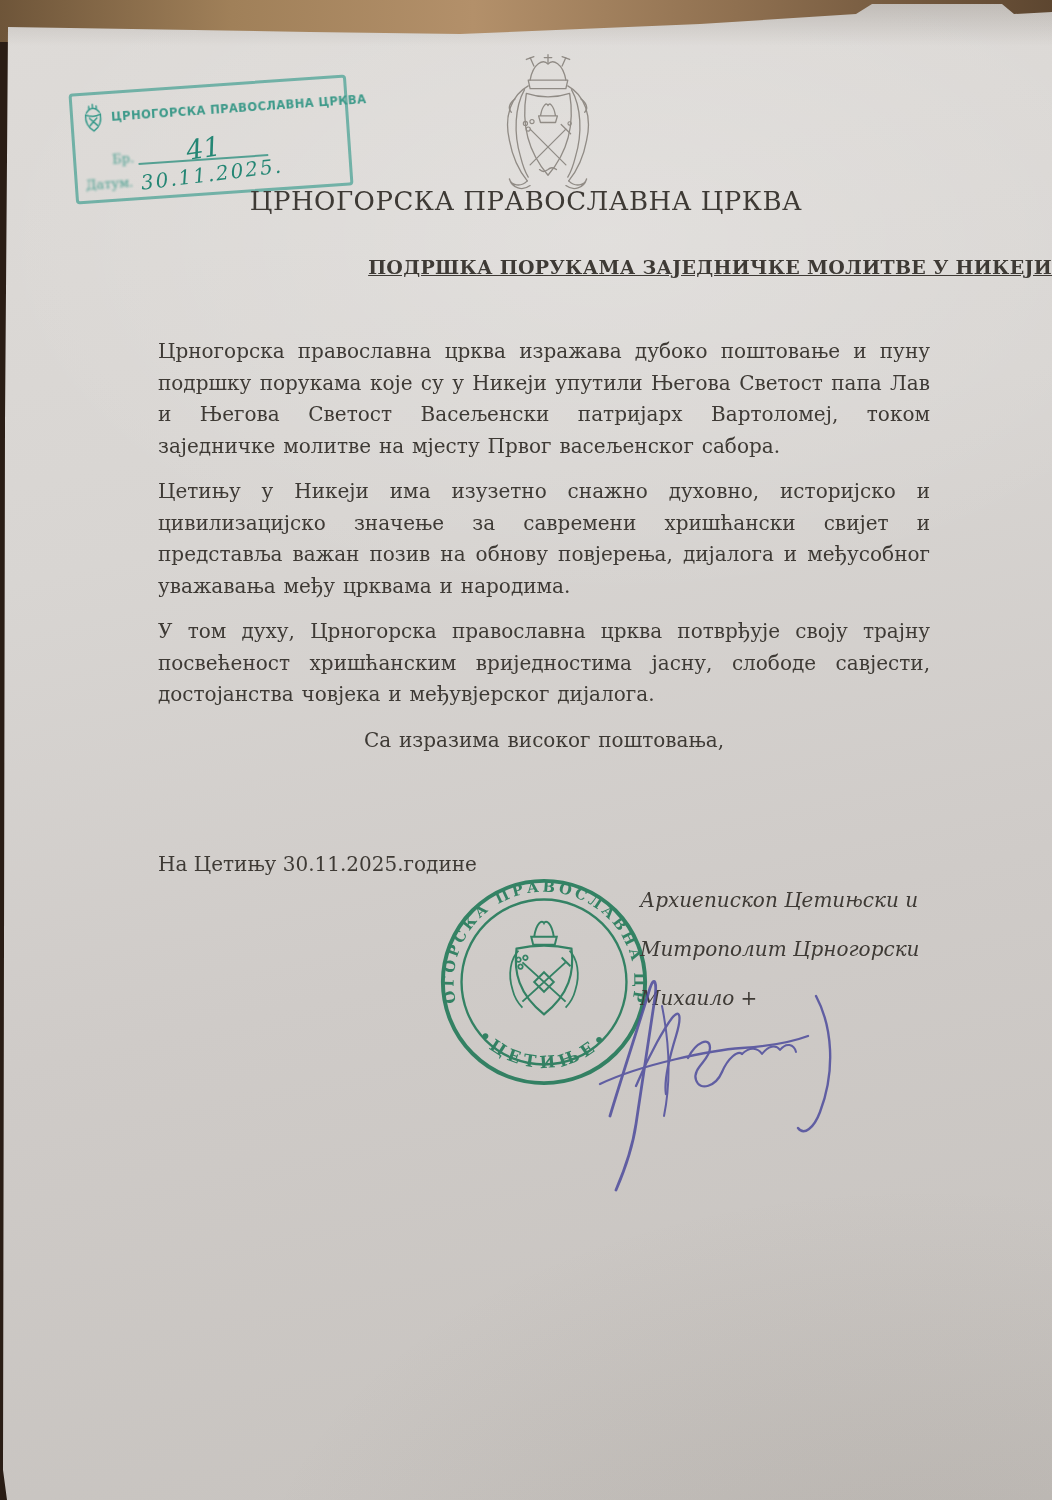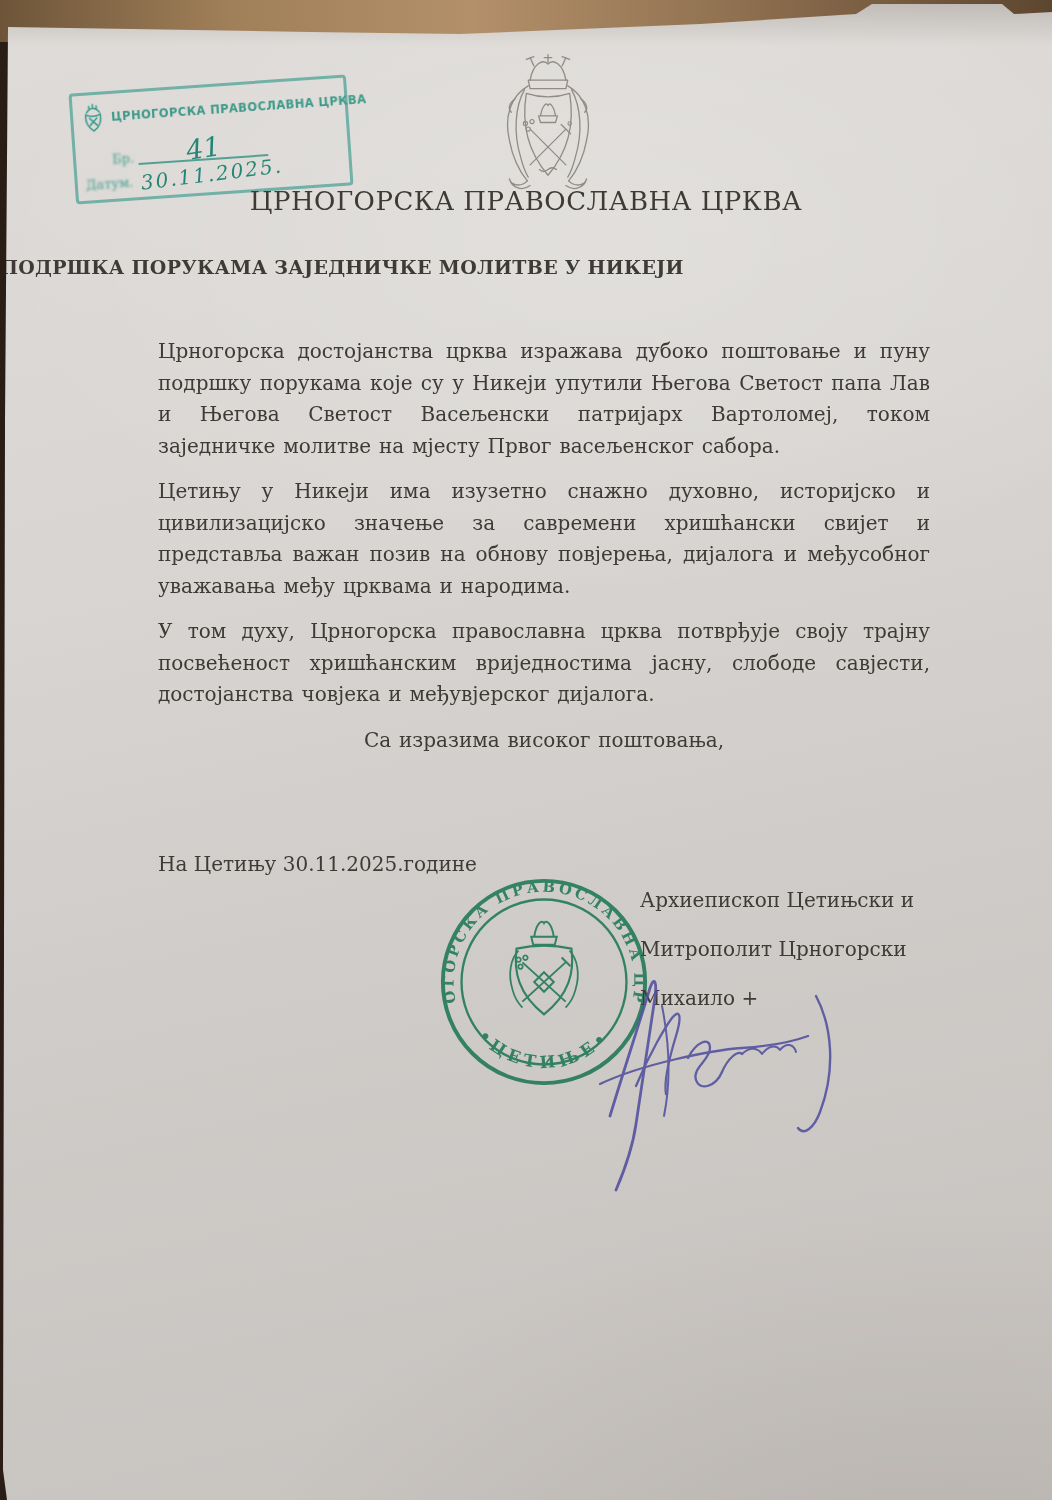--- a/index.html
+++ b/index.html
@@ -57,22 +57,22 @@
   .emblem path{stroke:var(--pen_gray,#86807a);fill:none;stroke-width:1.4;stroke-linecap:round;stroke-linejoin:round;}
   .emblem circle{stroke:var(--pen_gray,#86807a);fill:none;stroke-width:1.2;}
 
   .title{
     position:absolute;left:0;right:0;top:186px;margin:0;
     text-align:center;font-size:26px;font-weight:normal;
     letter-spacing:.5px;color:var(--text_dark,#3e3a35);
   }
   .subject{
     position:absolute;left:0;right:0;top:256px;margin:0;
-    text-align:left;font-size:19px;font-weight:bold;
-    letter-spacing:.3px;color:var(--text_dark,#3e3a35);
+    text-align:right;font-size:19px;font-weight:bold;
+    letter-spacing:.3px;color:var(--text_dark,#3e3a35);text-decoration:underline;
   }
 
   .body-text{
     position:absolute;left:158px;top:336px;width:772px;
     font-size:20px;line-height:31.5px;text-align:justify;
     word-spacing:1.5px;color:var(--text_dark,#403c37);
   }
   .body-text p{margin:0 0 14px 0;}
   .body-text p.closing{text-align:center;margin-top:4px;}
 
@@ -86,21 +86,21 @@
   .seal circle,.seal path.line{stroke:var(--seal_green,#2e9b74);fill:none;}
   .seal text{fill:var(--seal_green,#2e9b74);font-family:"DejaVu Serif",serif;font-weight:bold;}
   .ring-top{font-size:15px;letter-spacing:3.2px;}
   .ring-bottom{font-size:17px;letter-spacing:5px;}
 
   
   .sig-block{
     position:absolute;left:640px;top:888px;
     font-size:20px;color:var(--text_dark,#3e3a35);
   }
-  .sig-block div{margin-bottom:25px;}
+  .sig-block div{margin-bottom:25px;font-style:italic;}
 
   .autograph{position:absolute;left:592px;top:966px;opacity:.88;}
   .autograph path{stroke:var(--ink_blue,#52509e);fill:none;stroke-linecap:round;stroke-linejoin:round;}
 </style>
 </head>
 <body>
 
 <div class="photo">
   <div class="table-strip"></div>
 
@@ -152,21 +152,21 @@
       <path d="M104 84 L66 122"></path>
       <path d="M99 79 L109 89"></path>
       <circle cx="108" cy="78" r="1.8"></circle>
       <path d="M76 127 q4 4 9 0 q4 -4 9 0"></path>
     </svg>
 
     <h1 class="title">ЦРНОГОРСКА ПРАВОСЛАВНА ЦРКВА</h1>
     <h2 class="subject">ПОДРШКА ПОРУКАМА ЗАЈЕДНИЧКЕ МОЛИТВЕ У НИКЕЈИ</h2>
 
     <div class="body-text">
-      <p>Црногорска достојанства црква изражава дубоко поштовање и пуну подршку порукама које су у Никеји упутили Његова Светост папа Лав и Његова Светост Васељенски патријарх Вартоломеј, током заједничке молитве на мјесту Првог васељенског сабора.</p>
+      <p>Црногорска православна црква изражава дубоко поштовање и пуну подршку порукама које су у Никеји упутили Његова Светост папа Лав и Његова Светост Васељенски патријарх Вартоломеј, током заједничке молитве на мјесту Првог васељенског сабора.</p>
       <p>Цетињу у Никеји има изузетно снажно духовно, историјско и цивилизацијско значење за савремени хришћански свијет и представља важан позив на обнову повјерења, дијалога и међусобног уважавања међу црквама и народима.</p>
       <p>У том духу, Црногорска православна црква потврђује своју трајну посвећеност хришћанским вриједностима јасну, слободе савјести, достојанства човјека и међувјерског дијалога.</p>
       <p class="closing">Са изразима високог поштовања,</p>
     </div>
 
     <div class="dateline">На Цетињу 30.11.2025.године</div>
 
     <svg class="seal" width="216" height="216" viewBox="0 0 220 220">
       <defs>
         <path id="arcTop" d="M22 137 A92 92 0 1 1 198 137"></path>

